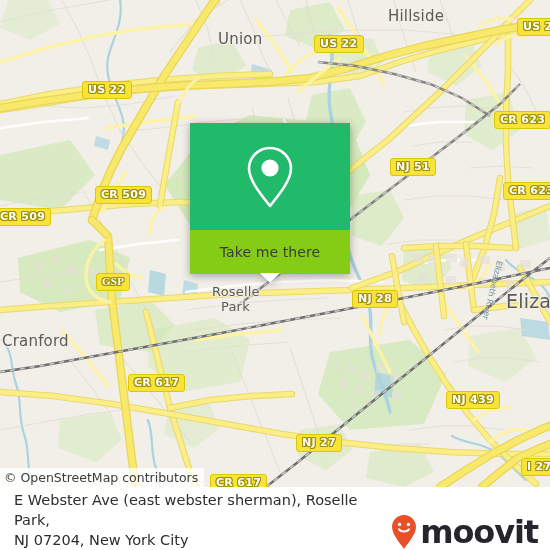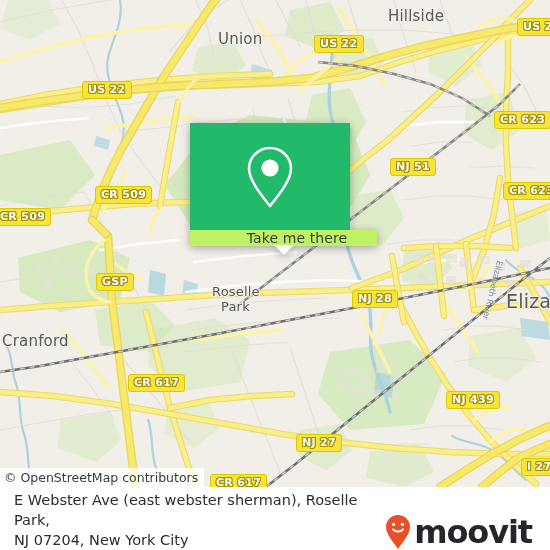--- a/index.html
+++ b/index.html
@@ -82,23 +82,23 @@
     filter:drop-shadow(0 2px 4px rgba(0,0,0,.32));
   }
   #card-top{
     height:107px;width:100%;
     background:#21b96a;
     display:flex;align-items:center;justify-content:center;
   }
   #card-pin{display:block;}
   #card-bottom{
     position:relative;
-    height:16px;width:100%;
-    background:#bef264;
-    display:flex;align-items:center;justify-content:center;padding-left:27px;
+    height:44px;width:100%;
+    background:#84cc16;
+    display:flex;align-items:center;justify-content:center;
   }
   #card-label{
     color:#3c3c3c;
     font-family:"DejaVu Sans", sans-serif;
     font-size:14px;
     letter-spacing:.1px;
     white-space:nowrap;
   }
   #card-tail{
     position:absolute;left:50%;bottom:-9px;margin-left:-10px;
@@ -119,21 +119,21 @@
     flex:1 1 auto;
     padding-left:14px;padding-right:4px;
     color:#2d2d2d;
     font-family:"DejaVu Sans", sans-serif;
     font-size:14.5px;
     line-height:20px;
   }
   #footer-brand{
     flex:0 0 auto;
     display:flex;align-items:center;
-    padding-right:18px;
+    padding-right:12px;
     margin-left:-4px;
   }
   #moovit-pin{display:block;margin-right:3px;}
   #moovit-word{
     color:#25262b;
     font-family:"DejaVu Sans", sans-serif;
     font-size:32px;
     font-weight:bold;
     letter-spacing:-1.1px;
     line-height:32px;
@@ -415,21 +415,21 @@
     <div class="river-label" style="left:504px;top:262px;transform:rotate(104deg);">Elizabeth River</div>
 
     <div class="shield" style="left:314px;top:35px;">US 22</div>
     <div class="shield" style="left:517px;top:18px;">US 22</div>
     <div class="shield" style="left:82px;top:81px;">US 22</div>
     <div class="shield" style="left:494px;top:111px;">CR 623</div>
     <div class="shield" style="left:390px;top:158px;">NJ 51</div>
     <div class="shield" style="left:503px;top:182px;">CR 623</div>
     <div class="shield" style="left:95px;top:186px;">CR 509</div>
     <div class="shield" style="left:-6px;top:208px;">CR 509</div>
-    <div class="shield" style="left:96px;top:273px;">GSP</div>
+    <div class="shield" style="left:96px;top:273px;font-family:Liberation Serif, serif;">GSP</div>
     <div class="shield" style="left:352px;top:290px;">NJ 28</div>
     <div class="shield" style="left:128px;top:374px;">CR 617</div>
     <div class="shield" style="left:210px;top:474px;">CR 617</div>
     <div class="shield" style="left:446px;top:391px;">NJ 439</div>
     <div class="shield" style="left:296px;top:434px;">NJ 27</div>
     <div class="shield" style="left:497px;top:458px;margin-left:24px;">I 278</div>
 
     <div id="attribution">© OpenStreetMap contributors</div>
   </div>
 

